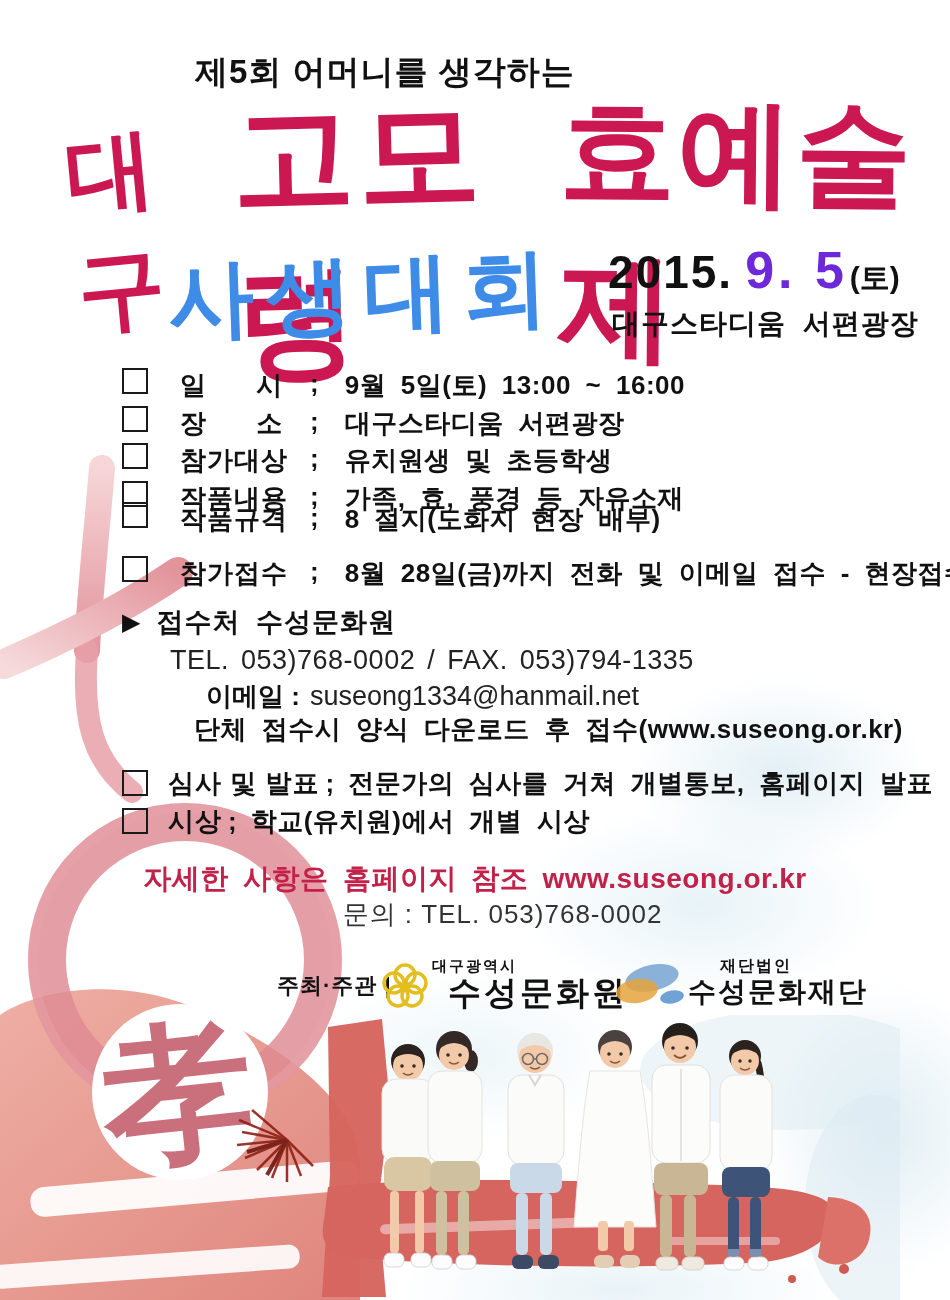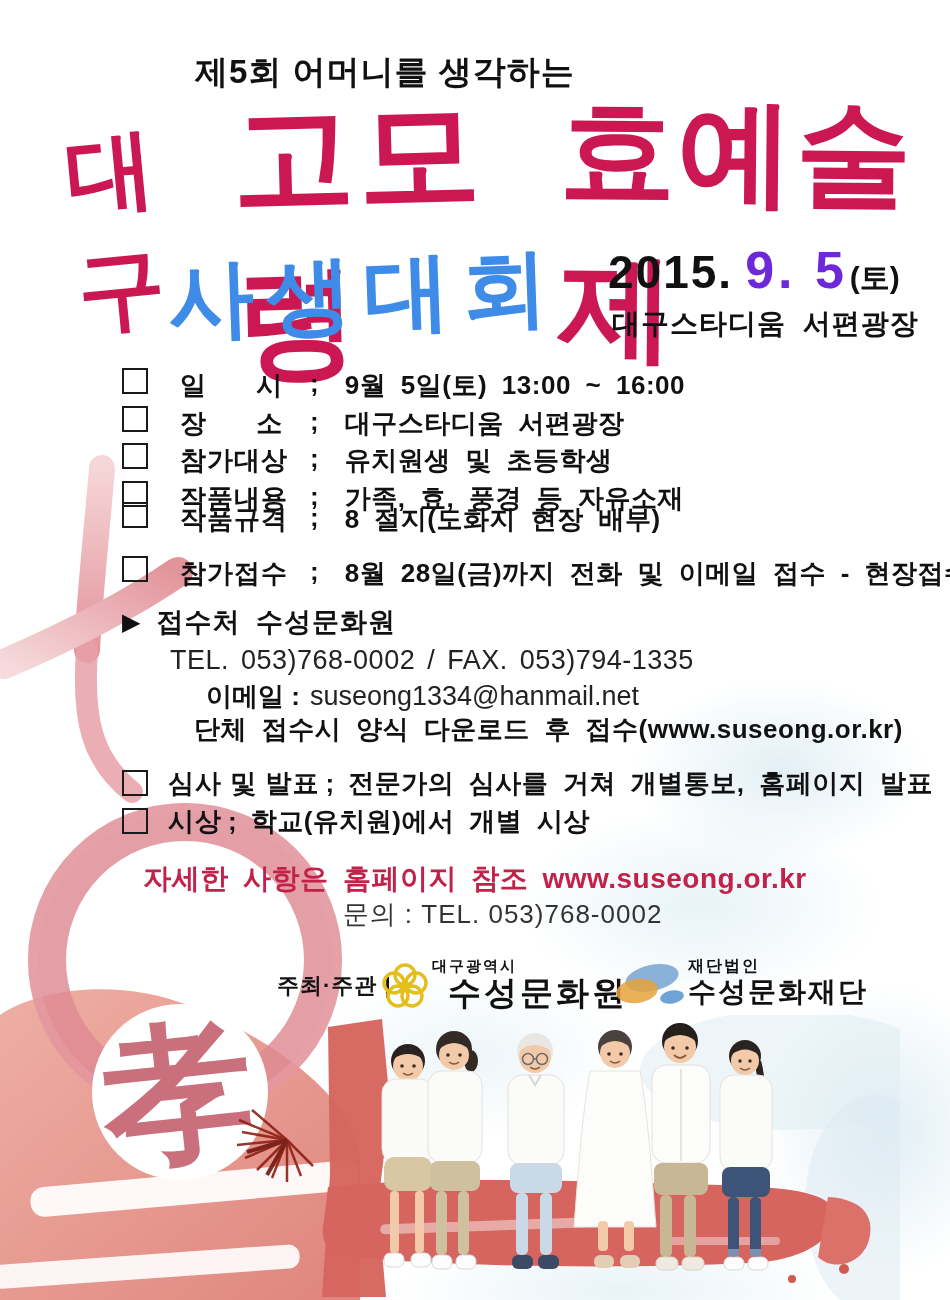--- a/index.html
+++ b/index.html
@@ -65,21 +65,21 @@
            font-size:26px;font-weight:400;color:#333;letter-spacing:1px;}
 
   .org-prefix{left:277px;top:971px;font-size:22px;font-weight:700;letter-spacing:1px;}
   .org1-flower{left:381px;top:961px;}
   .org1-text{left:432px;top:957px;}
   .org1-text .region{font-size:15px;font-weight:700;letter-spacing:2px;}
   .org1-text .name{font-size:33px;font-weight:800;letter-spacing:3px;line-height:1.05;margin-left:16px;}
   .org-dot{left:596px;top:970px;font-size:30px;font-weight:700;}
   .org2-logo{left:612px;top:962px;}
   .org2-text{left:688px;top:956px;}
-  .org2-text .type{font-size:16px;font-weight:700;letter-spacing:2px;}
+  .org2-text .type{font-size:16px;font-weight:700;letter-spacing:2px;margin-left:32px;}
   .org2-text .name{font-size:28px;font-weight:800;letter-spacing:2px;line-height:1.1;}
 </style>
 </head>
 <body>
 
 <div id="poster">
 
   <div id="washes"></div>
 
   <svg id="hyo-art" class="abs" width="360" height="860" viewBox="0 0 360 860">

